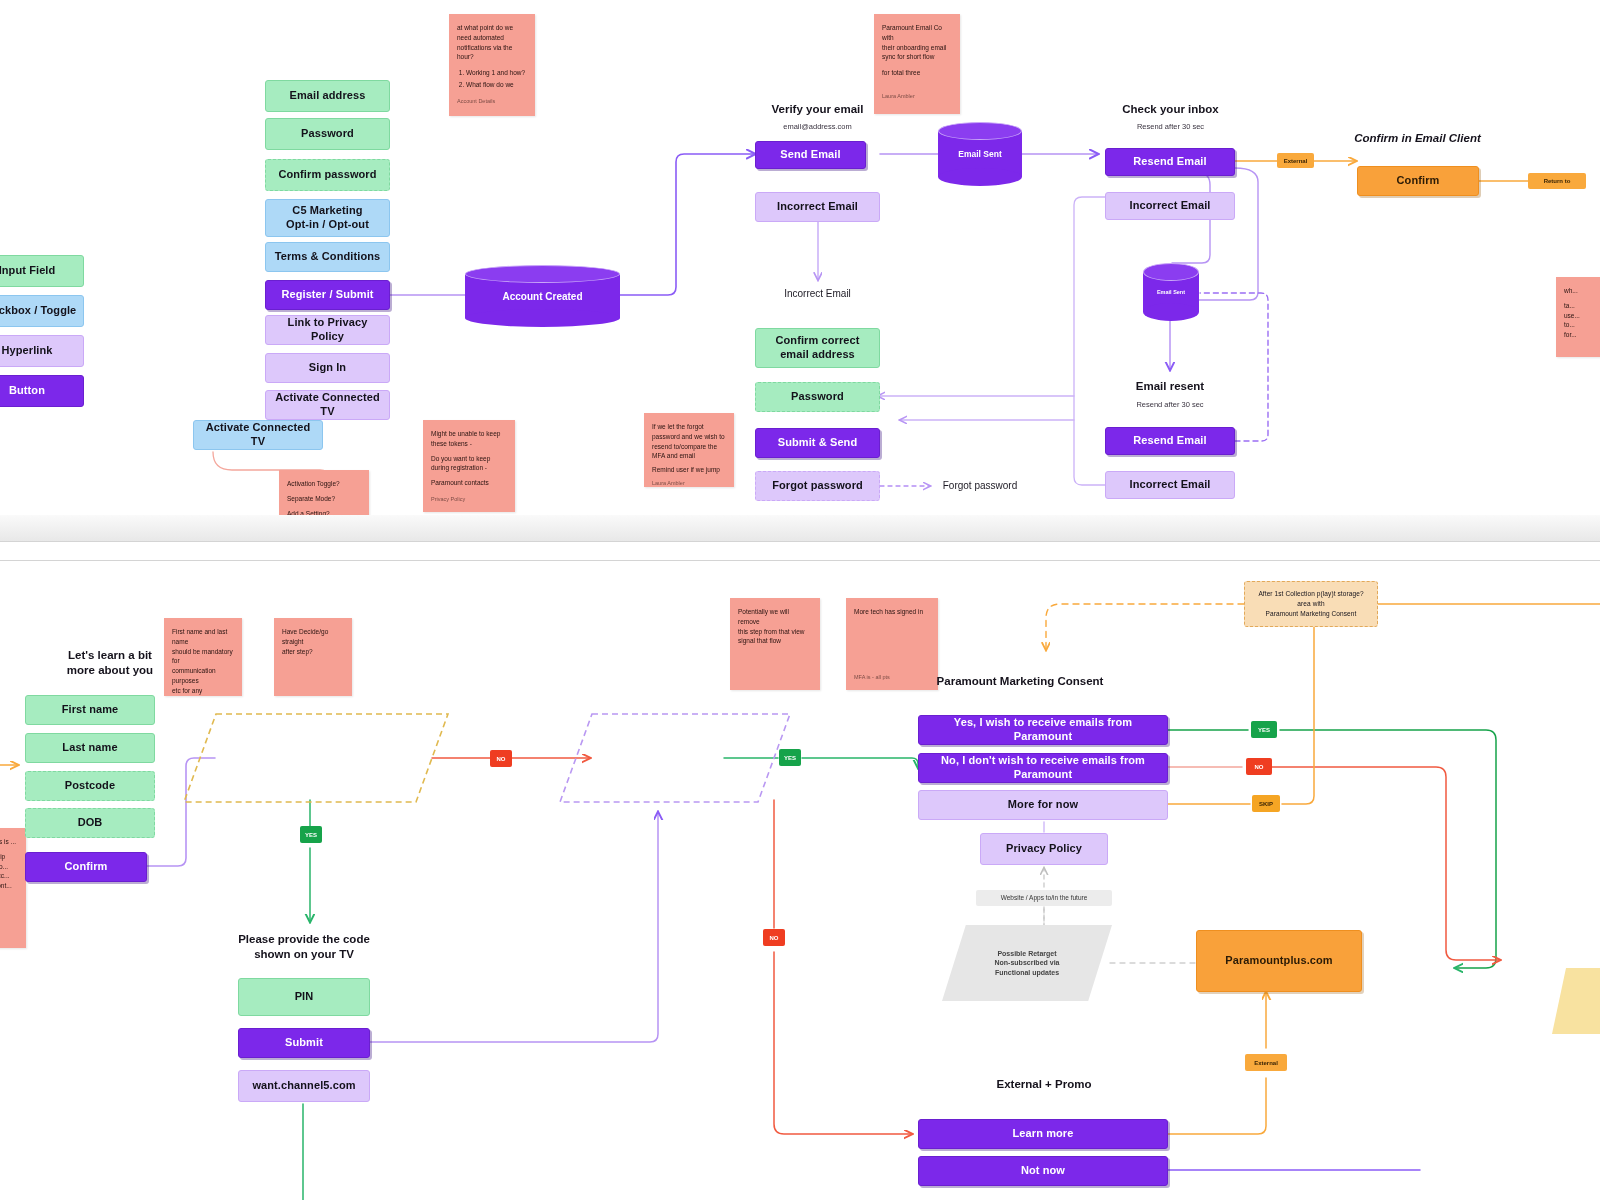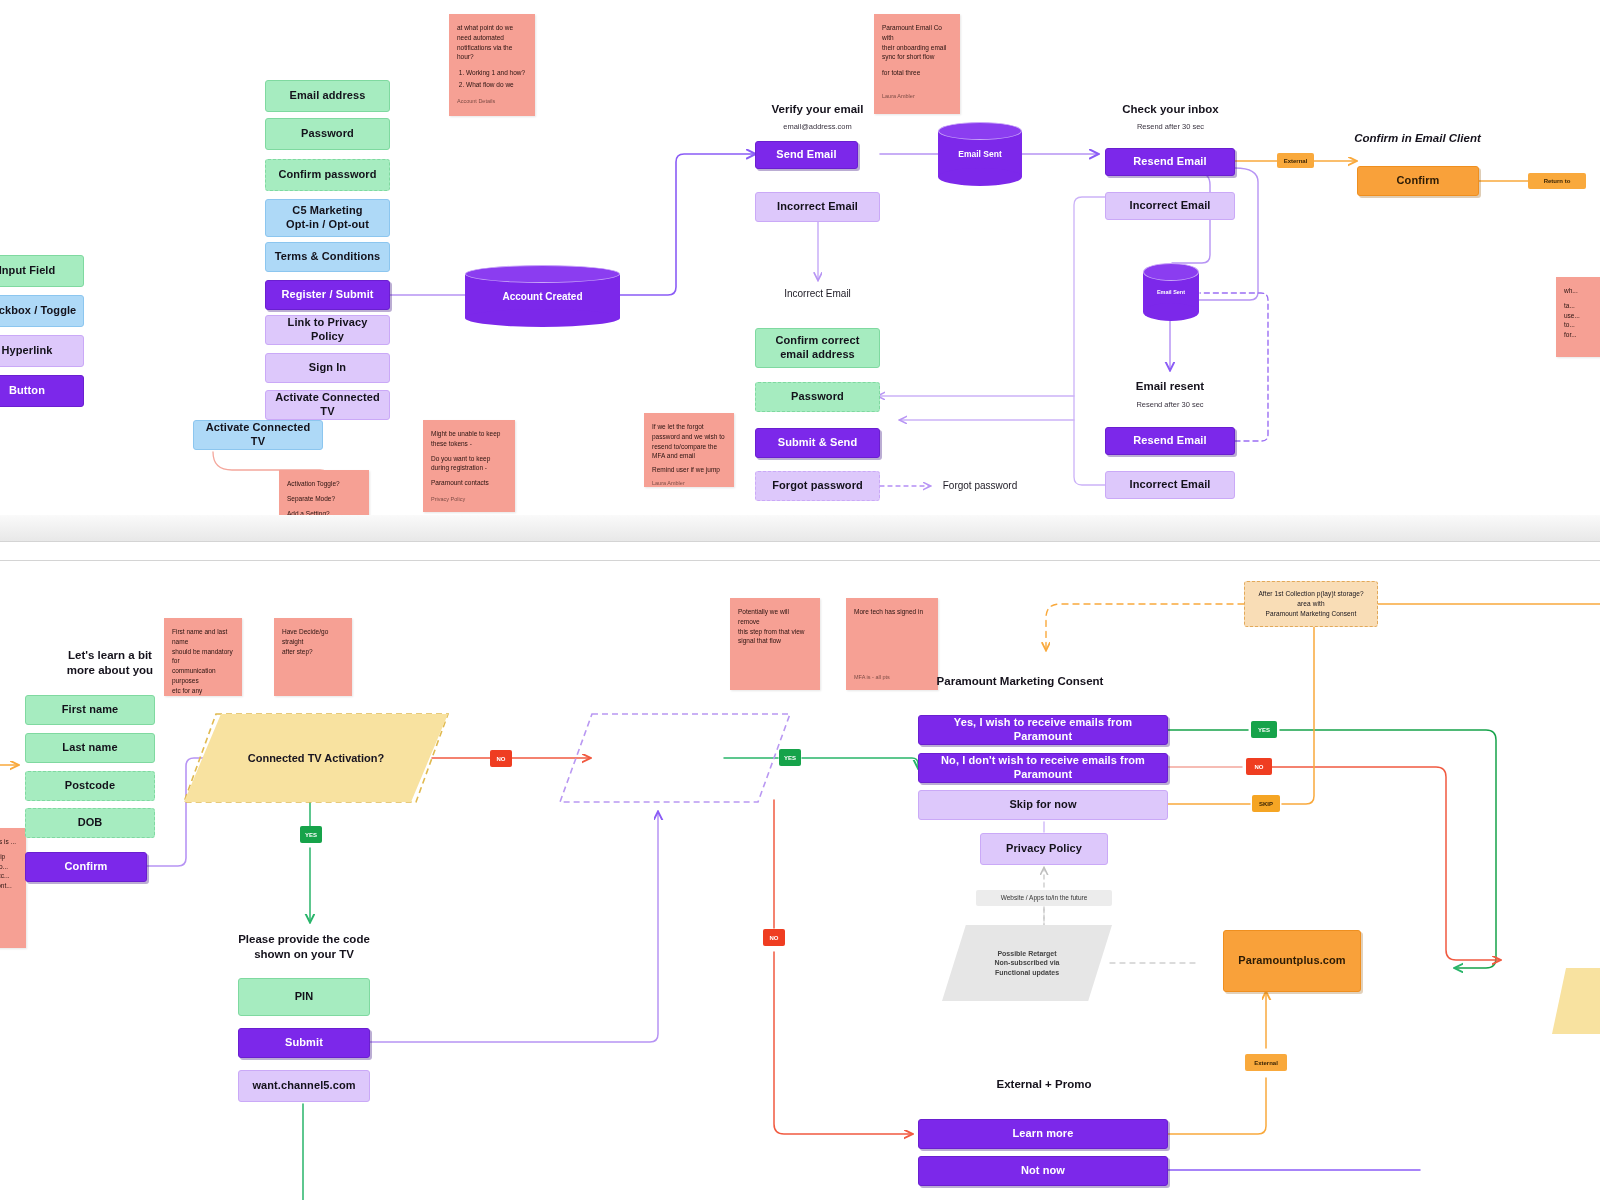--- a/index.html
+++ b/index.html
@@ -283,21 +283,21 @@
 
   <div class="cyl" style="left:465px;top:265px;width:155px;height:62px;">
     <div class="body"></div>
     <div class="bottom"></div>
     <div class="top"></div>
     <div class="cyl-label">Account Created</div>
   </div>
 
   <div class="stage-title" style="left:735px;top:102px;width:165px;">Verify your email</div>
   <div class="stage-sub" style="left:735px;top:122px;width:165px;">email@address.com</div>
-  <div class="node button shadow" style="left:755px;top:141px;width:103px;height:28px;">
+  <div class="node button shadow" style="left:755px;top:141px;width:111px;height:28px;">
     <span>Send Email</span>
   </div>
   <div class="node hyperlink" style="left:755px;top:192px;width:125px;height:30px;">
     <span>Incorrect Email</span>
   </div>
   <div class="flow-label" style="left:735px;top:288px;width:165px;">Incorrect Email</div>
 
   <div class="cyl" style="left:938px;top:122px;width:84px;height:64px;">
     <div class="body"></div>
     <div class="bottom"></div>
@@ -459,23 +459,20 @@
     <div>Potentially we will remove</div>
     <div>this step from that view</div>
     <div>signal that flow</div>
 
   </div>
   <div class="sticky" style="left:846px;top:598px;width:92px;height:92px;">
     <div>More tech has signed in</div>
     <div class="sig" style="margin-top:56px;">MFA is - all pts</div>
   </div>
 
-  <div class="para yellowp" style="left:184px;top:714px;width:264px;height:88px;">
-    <span>Connected TV Activation?</span>
-  </div>
   <div class="para greyp" style="left:942px;top:925px;width:170px;height:76px;white-space:pre-line;padding:4px 22px;">
     <span>Possible Retarget
 Non-subscribed via
 Functional updates</span>
   </div>
 
   <div class="chip no" style="left:490px;top:750px;width:22px;height:17px;">NO</div>
   <div class="chip yes" style="left:300px;top:826px;width:22px;height:17px;">YES</div>
   <div class="chip yes" style="left:779px;top:749px;width:22px;height:17px;">YES</div>
   <div class="chip no" style="left:763px;top:929px;width:22px;height:17px;">NO</div>
@@ -498,32 +495,32 @@
   </div>
 
   <div class="stage-title" style="left:900px;top:674px;width:240px;">Paramount  Marketing Consent</div>
   <div class="node button shadow" style="left:918px;top:715px;width:250px;height:30px;">
     <span>Yes, I wish to receive emails from Paramount</span>
   </div>
   <div class="node button shadow" style="left:918px;top:753px;width:250px;height:30px;">
     <span>No, I don't wish to receive emails from Paramount</span>
   </div>
   <div class="node hyperlink" style="left:918px;top:790px;width:250px;height:30px;">
-    <span>Skip for now</span>
+    <span>More for now</span>
   </div>
   <div class="node hyperlink" style="left:980px;top:833px;width:128px;height:32px;">
     <span>Privacy Policy</span>
   </div>
 
   <div class="node yellow" style="left:1244px;top:581px;width:134px;height:46px;background:#f9ddb6;border:1.5px dashed #e2a95a;font-size:6.5px;font-weight:normal;white-space:pre-line;line-height:1.5;">
     <span>After 1st Collection p(lay)t storage? area with
 Paramount Marketing Consent</span>
   </div>
 
-  <div class="node orange shadow" style="left:1196px;top:930px;width:138px;height:62px;box-shadow:2px 2px 0 rgba(150,90,10,.28);margin-left:27px;">
+  <div class="node orange shadow" style="left:1196px;top:930px;width:166px;height:62px;box-shadow:2px 2px 0 rgba(150,90,10,.28);">
     <span>Paramountplus.com</span>
   </div>
 
   <div class="stage-title" style="left:920px;top:1077px;width:248px;">External + Promo</div>
   <div class="node button shadow" style="left:918px;top:1119px;width:250px;height:30px;">
     <span>Learn more</span>
   </div>
   <div class="node button shadow" style="left:918px;top:1156px;width:250px;height:30px;">
     <span>Not now</span>
   </div>

